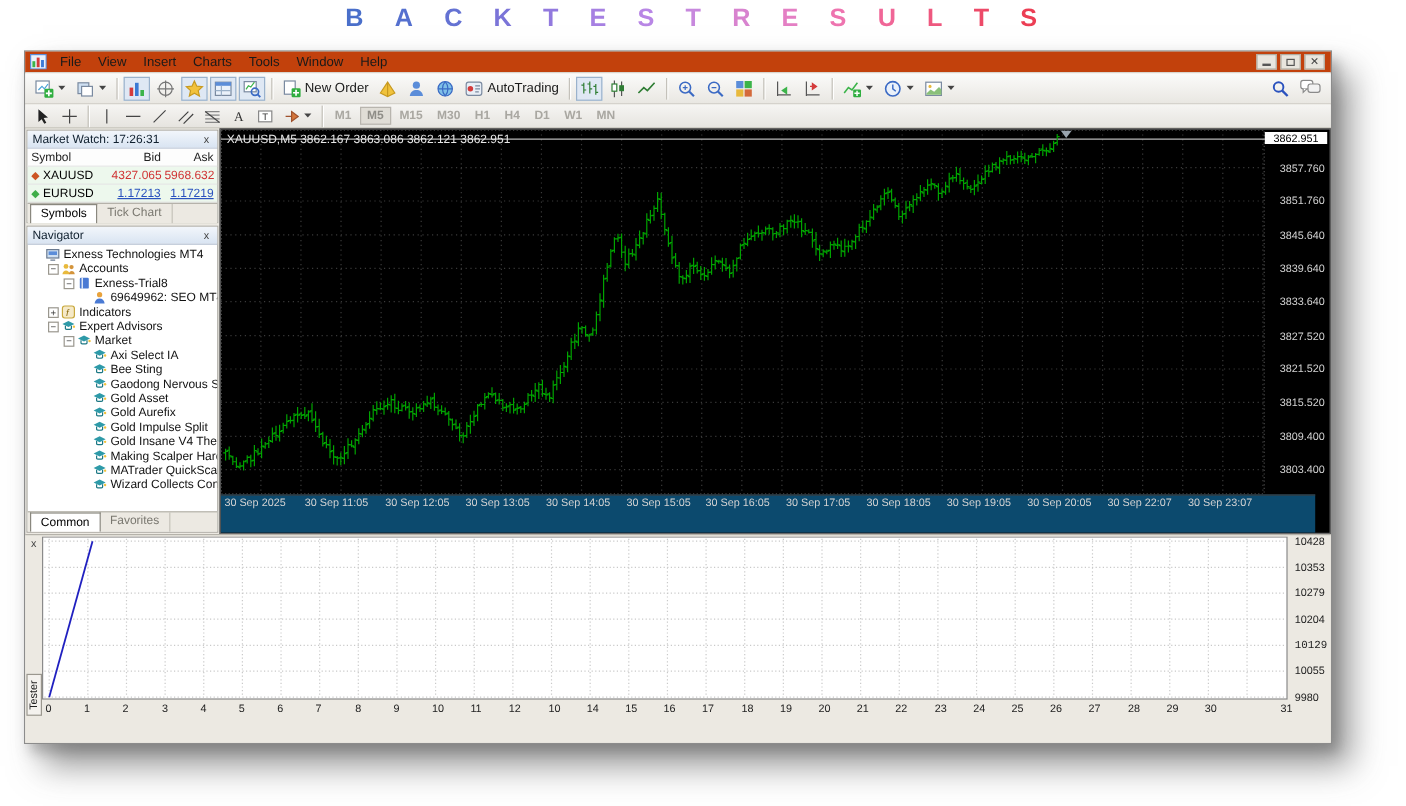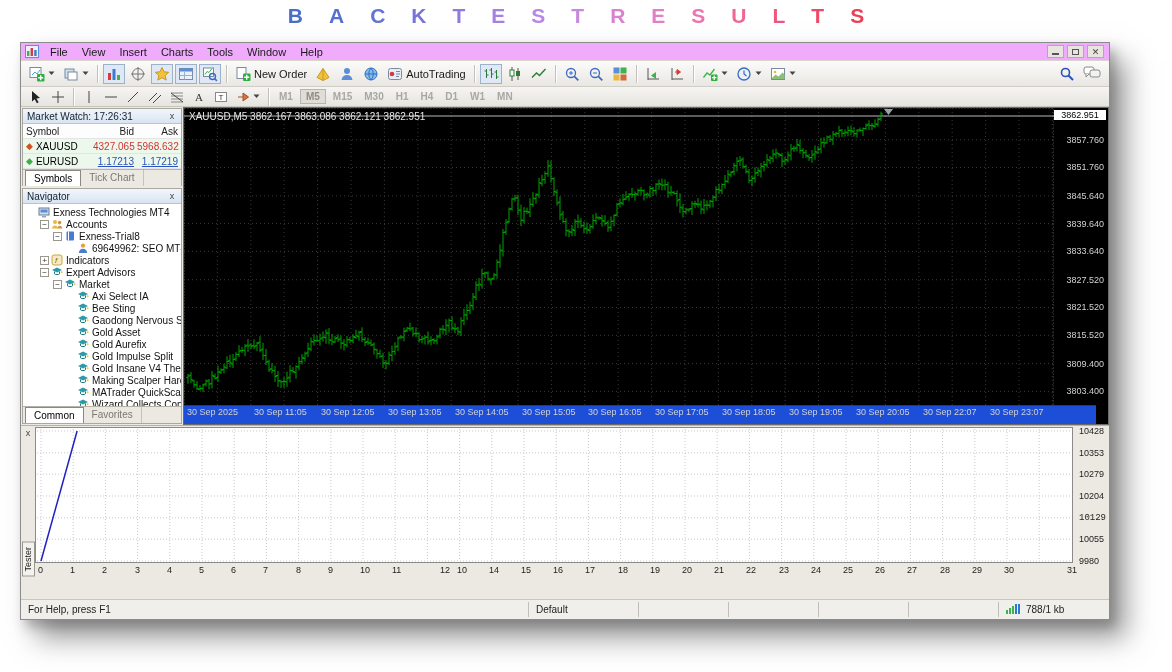--- a/index.html
+++ b/index.html
@@ -7,21 +7,21 @@
   body { background:#fff; font-family:"Liberation Sans","DejaVu Sans",sans-serif; position:relative; }
 
   .banner { position:absolute; top:4px; left:40px; right:60px; text-align:center; }
   .banner span { font-size:21px; font-weight:bold; margin:0 13px; display:inline-block; }
 
   .window { position:absolute; left:20px; top:42px; width:1090px; height:578px;
             background:#ece9e2; border:1px solid #8c8c8c; display:flex; flex-direction:column;
             box-shadow: 16px 18px 26px rgba(70,70,70,.55), 5px 7px 10px rgba(90,90,90,.35); }
 
   
-  .menubar { height:18px; background:#f0abfc; display:flex; align-items:center; padding:0 3px;
+  .menubar { height:18px; background:#c2410c; display:flex; align-items:center; padding:0 3px;
              font-size:11px; border-bottom:1px solid #d8d5ce; flex:none; }
   .appicon { margin:0 4px 0 1px; display:flex; }
   .menu-item { padding:1px 7px; color:#1a1a1a; }
   .win-controls { margin-left:auto; display:flex; gap:3px; padding-right:2px; }
   .wc { width:17px; height:13px; border:1px solid #b0aca2; background:#e8e5de; color:#444;
         display:flex; align-items:center; justify-content:center; font-size:9px; }
   .wc .bar { width:7px; height:2px; background:#555; margin-top:5px; }
   .wc .rest { width:7px; height:6px; border:1px solid #555; }
 
   
@@ -64,21 +64,21 @@
   .toggle { width:9px; height:9px; border:1px solid #9a978e; background:#fff; font-size:8px; line-height:7px;
             text-align:center; color:#333; margin-right:2px; flex:none; }
   .ticon { margin-right:3px; flex:none; display:flex; }
 
   
   .chartarea { flex:1; background:#000; position:relative; min-width:0; border:1px solid #6a6a6a; overflow:hidden; }
   .ohlc { position:absolute; left:5px; top:3px; color:#e6e6e6; font-size:10px; z-index:3; }
   .pricebox { position:absolute; right:2px; width:52px; background:#fff; color:#000; font-size:9px;
               text-align:center; z-index:4; padding:0 1px; }
   .plabel { position:absolute; right:4px; color:#d2d2d2; font-size:9px; z-index:2; }
-  .timeaxis { position:absolute; left:0; right:12px; bottom:0; height:19px; background:#1d4ed8; border-top:1px solid #3a3a3a; }
+  .timeaxis { position:absolute; left:0; right:12px; bottom:0; height:32px; background:#0c4a6e; border-top:1px solid #3a3a3a; }
   .tlabel { position:absolute; top:1px; color:#d2d2d2; font-size:9px; white-space:nowrap; }
 
   
   .tester { height:174px; background:#ece9e2; display:flex; border-top:1px solid #b5b2aa; flex:none; }
   .tstrip { width:14px; position:relative; flex:none; }
   .tclose { position:absolute; top:2px; left:2px; font-size:9px; color:#444; width:10px; text-align:center; }
   .tside { position:absolute; bottom:22px; left:1px; width:13px; background:#f4f2ee; border:1px solid #9a978e;
            font-size:9px; color:#222; writing-mode:vertical-rl; transform:rotate(180deg); padding:4px 0; text-align:center; }
   .tcontent { flex:1; position:relative; min-width:0; }
   .tbalance { position:absolute; left:7px; top:5px; font-size:10px; color:#111; z-index:2; white-space:nowrap; }
@@ -788,21 +788,21 @@
         <div class="txlabel" style="left: 67px;">2</div>
         <div class="txlabel" style="left: 100px;">3</div>
         <div class="txlabel" style="left: 132px;">4</div>
         <div class="txlabel" style="left: 164px;">5</div>
         <div class="txlabel" style="left: 196px;">6</div>
         <div class="txlabel" style="left: 228px;">7</div>
         <div class="txlabel" style="left: 261px;">8</div>
         <div class="txlabel" style="left: 293px;">9</div>
         <div class="txlabel" style="left: 325px;">10</div>
         <div class="txlabel" style="left: 357px;">11</div>
-        <div class="txlabel" style="left: 389px; margin-left: 16px;">12</div>
+        <div class="txlabel" style="left: 389px;">12</div>
         <div class="txlabel" style="left: 422px;">10</div>
         <div class="txlabel" style="left: 454px;">14</div>
         <div class="txlabel" style="left: 486px;">15</div>
         <div class="txlabel" style="left: 518px;">16</div>
         <div class="txlabel" style="left: 550px;">17</div>
         <div class="txlabel" style="left: 583px;">18</div>
         <div class="txlabel" style="left: 615px;">19</div>
         <div class="txlabel" style="left: 647px;">20</div>
         <div class="txlabel" style="left: 679px;">21</div>
         <div class="txlabel" style="left: 711px;">22</div>
@@ -811,32 +811,14 @@
         <div class="txlabel" style="left: 808px;">25</div>
         <div class="txlabel" style="left: 840px;">26</div>
         <div class="txlabel" style="left: 872px;">27</div>
         <div class="txlabel" style="left: 905px;">28</div>
         <div class="txlabel" style="left: 937px;">29</div>
         <div class="txlabel" style="left: 969px;">30</div>
         <div class="txlabel" style="left: 1001px; margin-left: 31px;">31</div>
       </div>
   </div>
 
-  <div class="statusbar">
-    <span class="scell help">For Help, press F1</span>
-    <span class="scell" style="width:110px">Default</span>
-    <span class="scell" style="width:90px"></span>
-    <span class="scell" style="width:90px"></span>
-    <span class="scell" style="width:90px"></span>
-    <span class="scell" style="width:90px"></span>
-    <span class="scell traffic" style="width:110px">
-      <span><svg width="16" height="10" viewBox="0 0 16 10">
-            <rect x="0" y="6" width="2" height="4" fill="#3cb44a"></rect>
-            <rect x="3" y="4" width="2" height="6" fill="#3cb44a"></rect>
-            <rect x="6" y="2" width="2" height="8" fill="#3cb44a"></rect>
-            <rect x="9" y="0" width="2" height="10" fill="#2a7ad4"></rect>
-            <rect x="12" y="0" width="2" height="10" fill="#2a7ad4"></rect>
-          </svg></span>
-      <span>788/1 kb</span>
-    </span>
-  </div>
 
 </div>
 
 </body></html>

